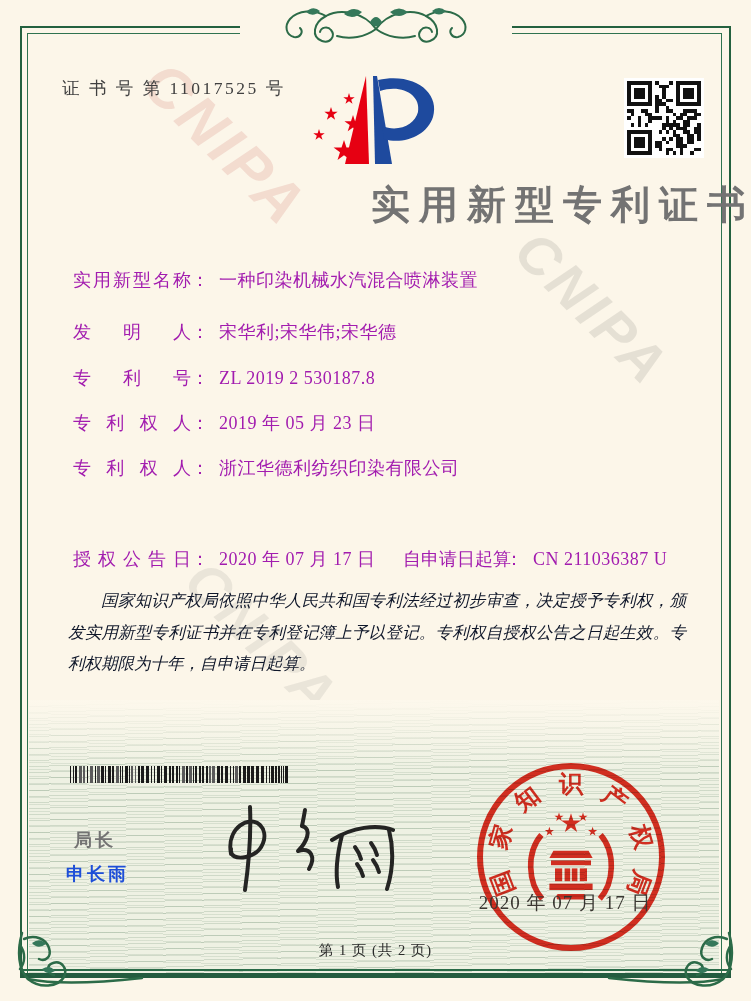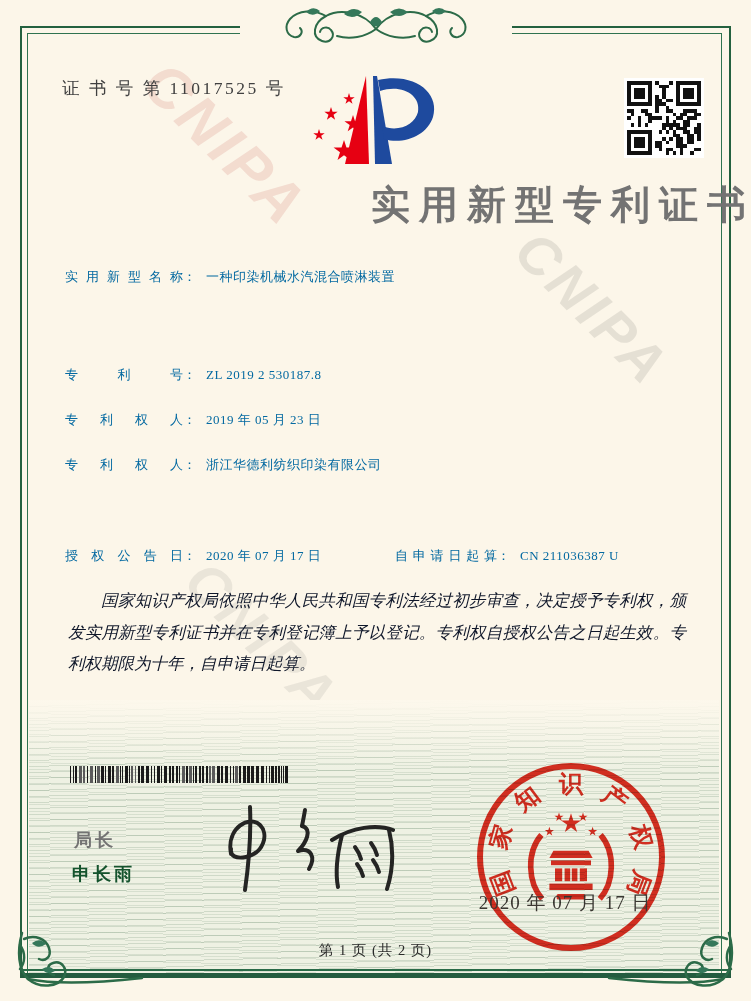--- a/index.html
+++ b/index.html
@@ -41,40 +41,40 @@
   .wm3{left:218px;top:548px;font-size:56px;color:rgba(110,110,104,.12);}
 
   
   .cert-no{position:absolute;left:62px;top:76px;font-size:17.5px;letter-spacing:2.5px;color:#404040;}
   .qr{position:absolute;left:624px;top:78px;width:74px;height:74px;background:#fff;padding:3px;}
   .logo{position:absolute;left:300px;top:72px;width:152px;height:98px;}
   .title{position:absolute;left:4px;width:100%;top:178px;text-align:right;
     font-size:39px;font-weight:bold;letter-spacing:9px;color:#737373;}
 
   
-  .frow{position:absolute;left:65px;font-size:13px;color:#0369a1;white-space:nowrap;}
+  .frow{position:absolute;left:73px;font-size:18px;color:#a21caf;white-space:nowrap;}
   .flabel{display:inline-block;width:118px;text-align:justify;text-align-last:justify;vertical-align:bottom;}
   .flabel2{display:inline-block;width:102px;text-align:justify;text-align-last:justify;vertical-align:bottom;}
   .fcolon{margin-right:10px;}
   .fvalue{letter-spacing:.5px;}
   .grant-no-group{position:absolute;left:330px;top:0;}
 
   
   .paras{position:absolute;left:68px;top:585px;width:618px;font-size:16.5px;line-height:31.5px;
     text-align:justify;color:#0f172a;font-style:italic;}
   .paras p{margin:0;text-indent:2em;}
 
   
   .barcode{position:absolute;left:70px;top:766px;width:222px;height:17px;}
 
   
   .sign-pos{position:absolute;left:74px;top:828px;font-size:18px;font-family:"Liberation Sans",sans-serif;
     font-weight:bold;color:#737373;letter-spacing:3px;}
-  .sign-name{position:absolute;left:72px;top:862px;font-size:18px;font-family:"Liberation Sans",sans-serif;
-    font-weight:bold;color:#14532d;letter-spacing:3px;}
+  .sign-name{position:absolute;left:66px;top:862px;font-size:18px;font-family:"Liberation Sans",sans-serif;
+    font-weight:bold;color:#1d4ed8;letter-spacing:3px;}
   .signature{position:absolute;left:205px;top:800px;width:200px;height:100px;}
 
   
   .seal{position:absolute;left:474px;top:760px;width:194px;height:194px;mix-blend-mode:multiply;opacity:.95;}
   .seal-ring{position:absolute;left:3px;top:3px;width:176px;height:176px;border:6px solid #df2417;border-radius:50%;}
   .seal-char{position:absolute;left:50%;top:50%;width:26px;height:26px;margin:-13px 0 0 -13px;
     font-size:24px;font-weight:bold;color:#df2417;text-align:center;line-height:26px;}
   .seal-emblem{position:absolute;left:50%;top:46px;transform:translateX(-50%);}
   .seal-date{position:absolute;left:-16px;right:-4px;top:130px;text-align:center;
     font-size:19px;color:#35302e;letter-spacing:1px;white-space:nowrap;}
@@ -289,20 +289,23 @@
       <polygon class="star" fill="#e60012" points="19.00,57.00 20.35,61.15 24.71,61.15 21.18,63.71 22.53,67.85 19.00,65.29 15.47,67.85 16.82,63.71 13.29,61.15 17.65,61.15"></polygon>
       <polygon class="star" fill="#e60012" points="44.00,68.00 46.47,75.60 54.46,75.60 48.00,80.30 50.47,87.90 44.00,83.20 37.53,87.90 40.00,80.30 33.54,75.60 41.53,75.60"></polygon>
     </svg>
   </div>
 
   <div class="title">实用新型专利证书</div>
 
   <div class="frow" style="top:268px">
     <span class="flabel">实用新型名称</span><span class="fcolon">：</span><span class="fvalue">一种印染机械水汽混合喷淋装置</span>
   </div>
+  <div class="frow" style="top:320px">
+    <span class="flabel">发明人</span><span class="fcolon">：</span><span class="fvalue">宋华利;宋华伟;宋华德</span>
+  </div>
   <div class="frow" style="top:366px">
     <span class="flabel">专利号</span><span class="fcolon">：</span><span class="fvalue">ZL 2019 2 530187.8</span>
   </div>
   <div class="frow" style="top:411px">
     <span class="flabel">专利权人</span><span class="fcolon">：</span><span class="fvalue">2019 年 05 月 23 日</span>
   </div>
   <div class="frow" style="top:456px">
     <span class="flabel">专利权人</span><span class="fcolon">：</span><span class="fvalue">浙江华德利纺织印染有限公司</span>
   </div>
   <div class="frow" style="top:547px">

